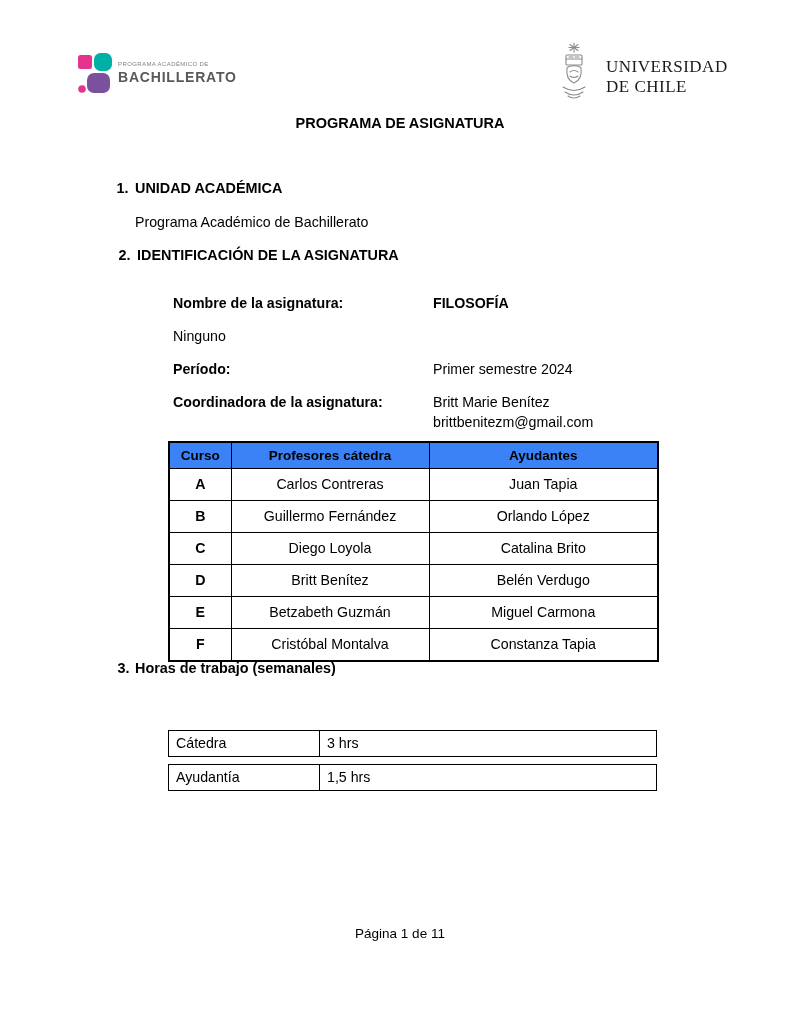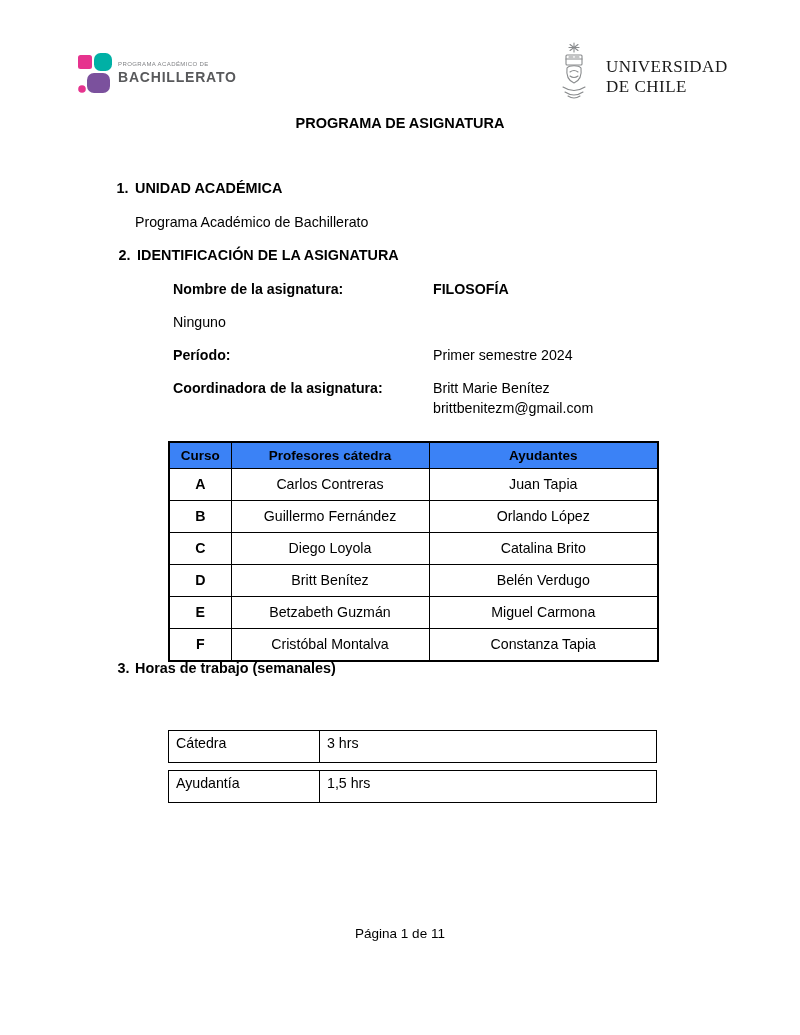--- a/index.html
+++ b/index.html
@@ -23,41 +23,41 @@
   
   .heading { position:absolute; font-weight:bold; font-size:14.4px; white-space:nowrap;text-align:center; }
   .heading .num { display:inline-block; width:25px; }
   .h1pos { left:110px; top:180px; }
   .h2pos { left:112px; top:247px; }
   .h3pos { left:112px; top:660px; }
   .h3pos .num { width:23px; }
   .s1-body { position:absolute; left:135px; top:214px; font-size:14.2px; }
 
   
-  .fields { position:absolute; left:173px; top:279px; }
+  .fields { position:absolute; left:173px; top:293px; }
   .field { display:flex; line-height:20px; margin-bottom:13px; font-size:14.2px; }
   .flabel { width:260px; font-weight:bold; }
   .fvalue .vline { display:block; }
   .bold-value { font-weight:bold; }
 
   
   .course-table { position:absolute; left:168px; top:441px; width:489px;
                   border-collapse:collapse; table-layout:fixed; border:2px solid #000; }
   .course-table col.c1 { width:62px; }
   .course-table col.c2 { width:198px; }
   .course-table col.c3 { width:229px; }
   .course-table th { background:#3b82f6; font-weight:bold; font-size:13.5px;
                      border:1px solid #000; padding:5px 2px; text-align:center; }
   .course-table td { font-size:14.2px; border:1px solid #000; padding:6px 2px;
                      text-align:center; line-height:19px; }
   .course-table td.course-letter { font-weight:bold; }
 
   
   .hours { position:absolute; left:168px; top:730px; width:489px; }
-  .hours-row { display:flex; border:1px solid #000; height:33px; margin-bottom:7px;
+  .hours-row { display:flex; border:1px solid #000; height:27px; margin-bottom:7px;
                font-size:14.2px; }
   .hours-row .hcell1 { width:151px; border-right:1px solid #000; padding:4px 0 0 7px; }
   .hours-row .hcell2 { flex:1; padding:4px 0 0 7px; }
 
   
   .footer { position:absolute; top:926px; left:0; right:0; text-align:center; font-size:13.5px; }
 </style>
 </head>
 <body>
 

